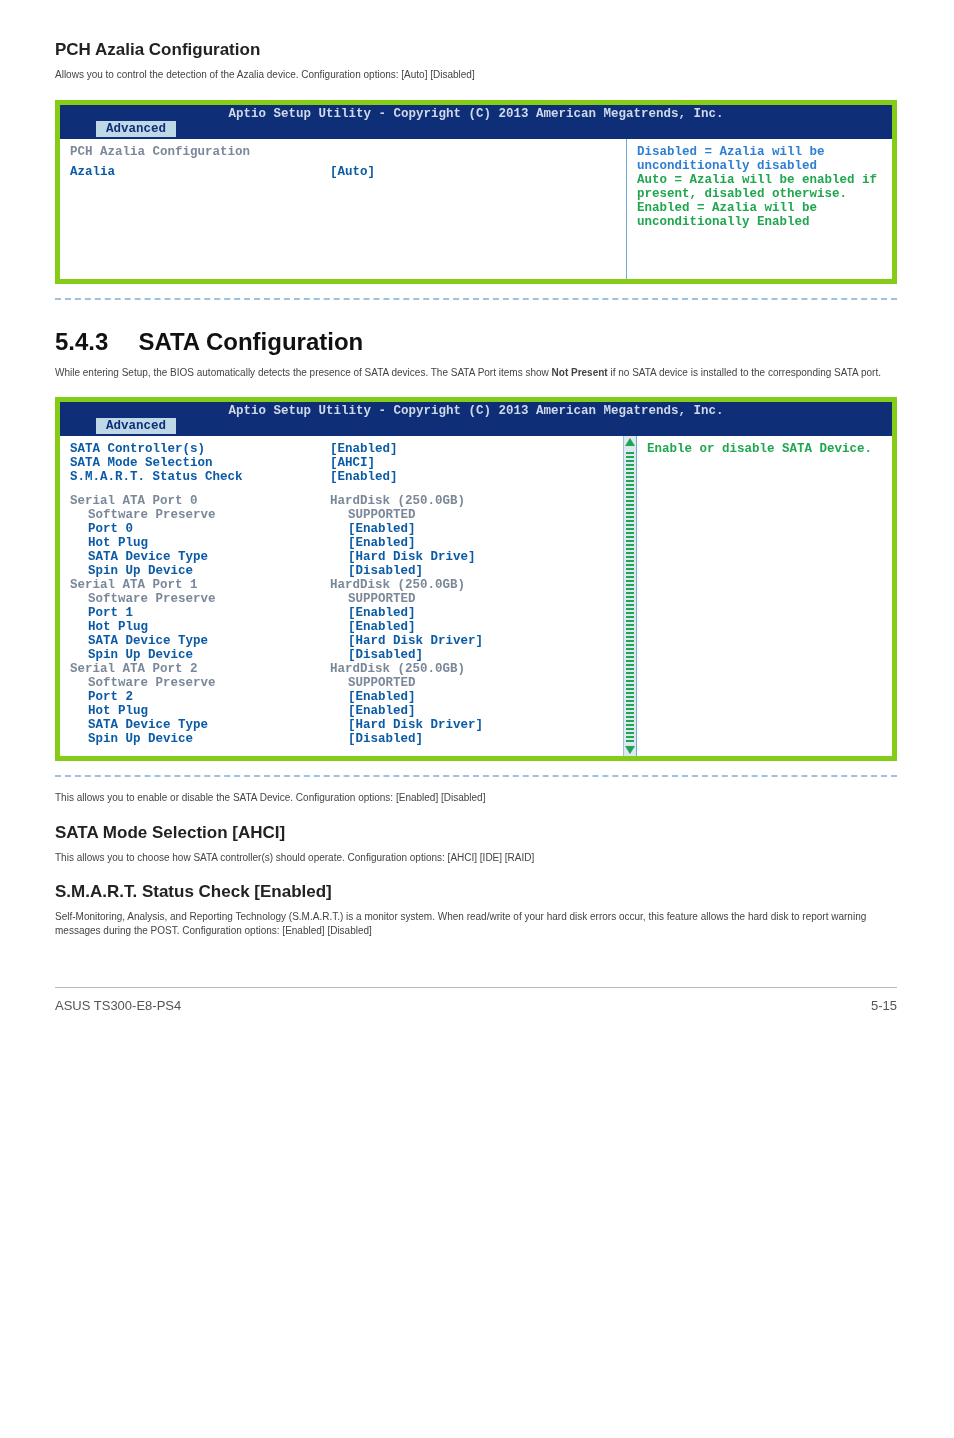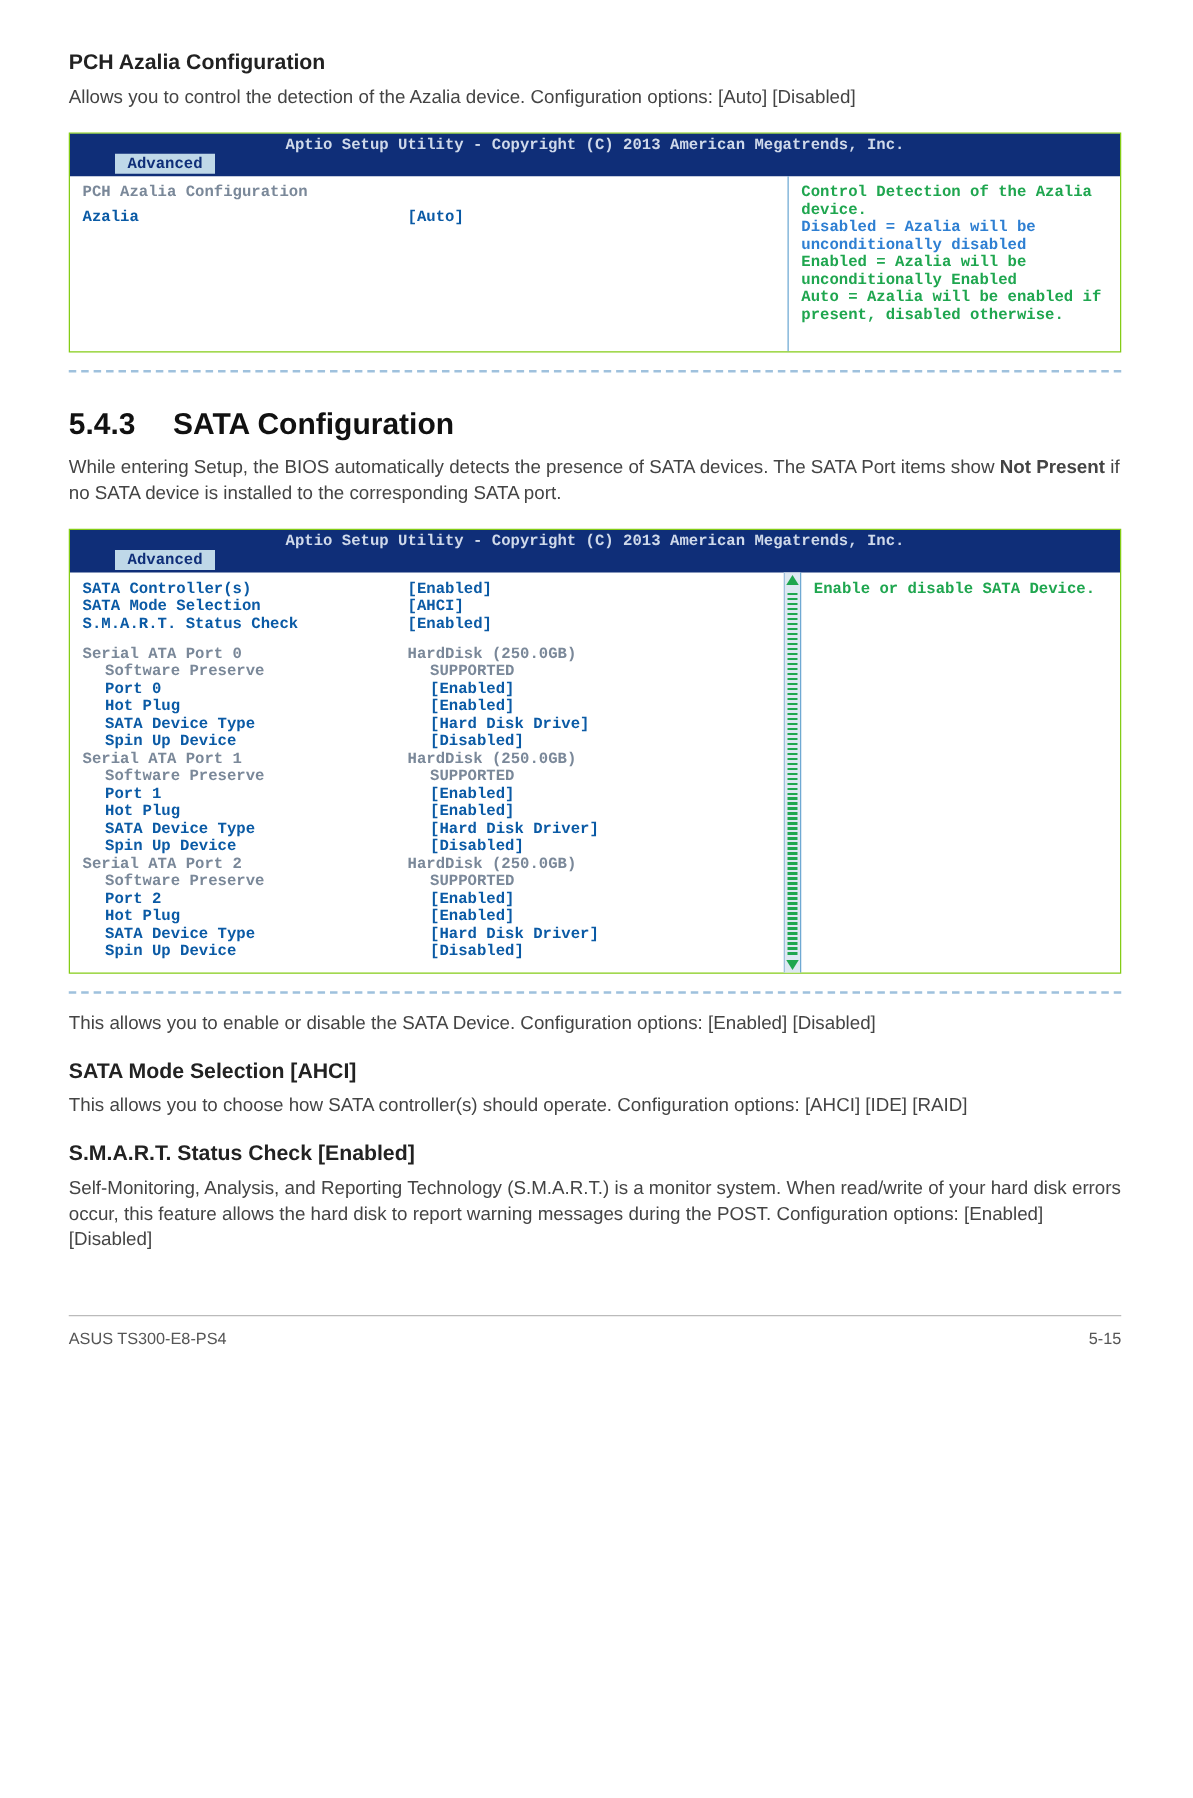--- a/index.html
+++ b/index.html
@@ -13,40 +13,40 @@
   .page {
     padding: 40px 57px 20px 55px;
   }
   .heading-md {
     font-size: 17px;
     font-weight: bold;
     color: #222;
     margin-bottom: 8px;
   }
   .body-text {
-    font-size: 15px;
+    font-size: 10px;
     color: #444;
     line-height: 1.35;
     margin-bottom: 18px;
   }
   .section-title {
     font-size: 24px;
     font-weight: bold;
     color: #111;
     margin: 28px 0 10px 0;
   }
   .section-title .num {
     display: inline-block;
     margin-right: 30px;
   }
 
   
   .bios-box {
     margin: 10px 0 8px 0;
-    border: 1px solid #84cc16;
+    border: 5px solid #84cc16;
     font-family: "Courier New", monospace;
     font-size: 12.5px;
     background: #fff;
   }
   .bios-header {
     background: #0f2e78;
     color: #e8eef9;
     padding: 2px 6px;
   }
   .bios-header-title {
@@ -159,24 +159,23 @@
       <div class="bios-main">
         <div class="bios-grey">PCH Azalia Configuration</div>
         <div style="height:6px"></div>
         <div class="bios-row">
           <span class="col-a bios-label">Azalia</span>
           <span class="col-b bios-value">[Auto]</span>
         </div>
         <div style="height:90px"></div>
       </div>
       <div class="bios-side">
-        <div class="help-green">Control Detection of the Azalia device.</div>
         <div class="help-high">Disabled = Azalia will be unconditionally disabled</div>
+        <div class="help-green">Auto = Azalia will be enabled if present, disabled otherwise.</div>
         <div class="help-green">Enabled = Azalia will be unconditionally Enabled</div>
-        <div class="help-green">Auto = Azalia will be enabled if present, disabled otherwise.</div>
       </div>
     </div>
   </div>
   <div class="bios-dash-bottom"></div>
 
   <div class="section-title">
     <span class="num">5.4.3</span><span>SATA Configuration</span>
   </div>
   <div class="body-text">
     <span>While entering Setup, the BIOS automatically detects the presence of SATA devices. The SATA Port items show </span><span class="bold">Not Present</span><span> if no SATA device is installed to the corresponding SATA port.</span>

